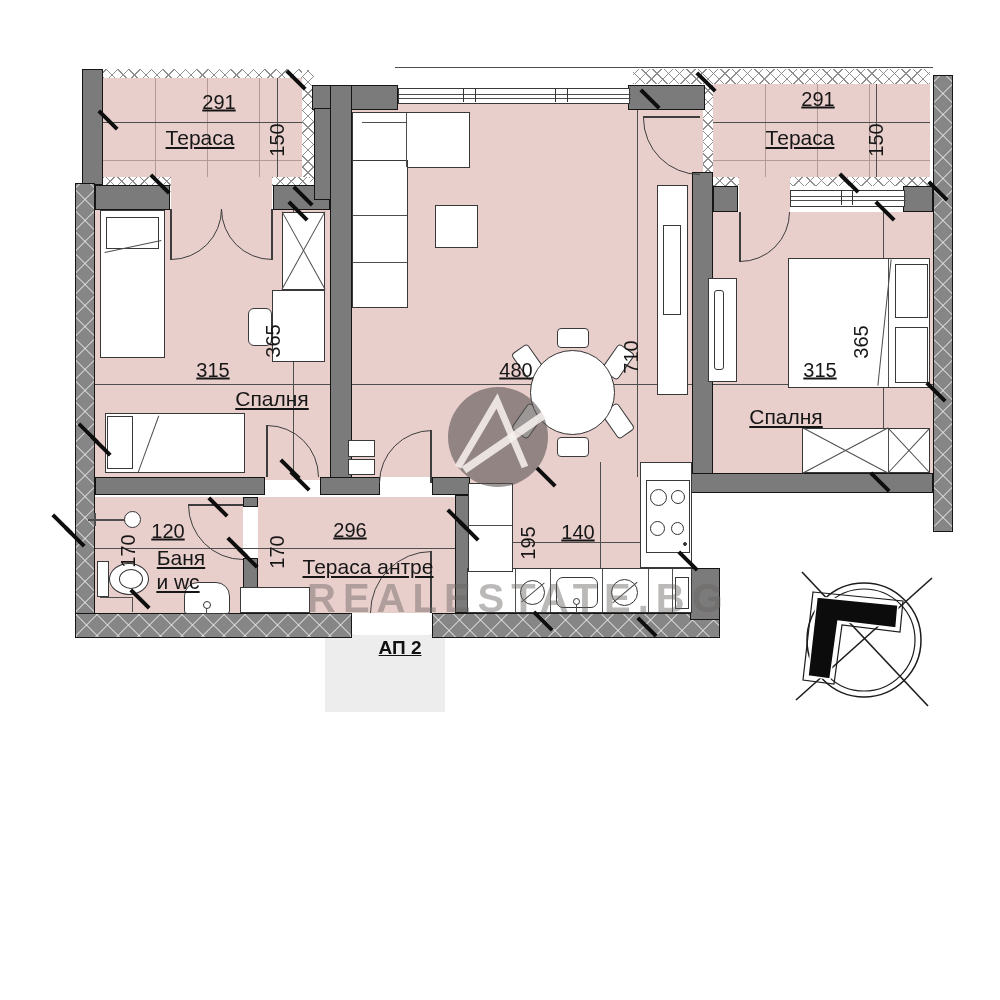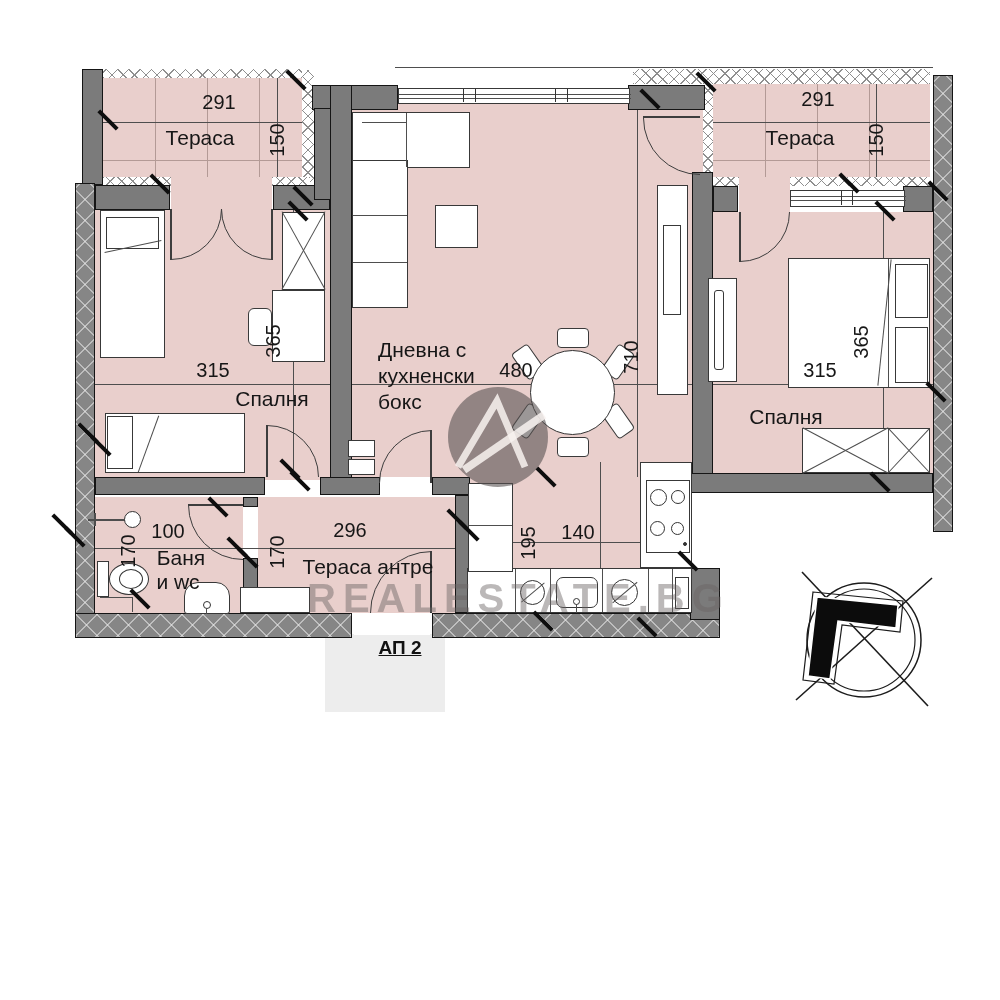--- a/index.html
+++ b/index.html
@@ -14,21 +14,21 @@
     background-image:repeating-linear-gradient(45deg,#8f8f8f 0 1px,transparent 1px 8px),
                      repeating-linear-gradient(-45deg,#8f8f8f 0 1px,transparent 1px 8px);}
   .fur{position:absolute;background:#fff;border:1.6px solid #383838;box-sizing:border-box;}
   .thin{position:absolute;background:#4e4e4e;}
   .grid{position:absolute;background:#b39a96;}
   .tick{position:absolute;width:26px;height:4px;background:#0e0e0e;transform:translate(-50%,-50%) rotate(45deg);}
   .arc{position:absolute;border:1.4px solid #3d3d3d;border-radius:50%;box-sizing:border-box;}
   .leaf{position:absolute;background:#3d3d3d;}
   .lbl{position:absolute;font-size:21px;color:#161616;white-space:nowrap;}
   .dim{position:absolute;font-size:20px;color:#161616;white-space:nowrap;}
-  .ctr{transform:translate(-50%,-50%);}
+  .ctr{transform:translate(-50%,-50%);text-decoration:underline;}
   .vrt{transform:translate(-50%,-50%) rotate(-90deg);}
   .circ{position:absolute;border:1.5px solid #333;border-radius:50%;background:#fff;box-sizing:border-box;}
   .chair{position:absolute;width:32px;height:20px;background:#fff;border:1.4px solid #3a3a3a;border-radius:4px;box-sizing:border-box;}
   .wm{position:absolute;color:rgba(106,101,101,.43);font-weight:600;letter-spacing:16px;white-space:nowrap;}
   #ap-box{position:absolute;background:#ededed;}
   .aplabel{position:absolute;font-size:19px;font-weight:bold;text-decoration:underline;color:#111;}
   svg{position:absolute;overflow:visible;}
 </style>
 </head>
 <body>
@@ -266,35 +266,30 @@
   <div class="dim vrt" style="left:277px;top:140px;">150</div>
 
   <div class="lbl ctr" style="left:800px;top:138px;">Тераса</div>
   <div class="dim ctr" style="left:818px;top:99px;">291</div>
   <div class="dim vrt" style="left:876px;top:140px;">150</div>
 
   <div class="lbl ctr" style="left:272px;top:399px;">Спалня</div>
   <div class="dim ctr" style="left:213px;top:370px;">315</div>
   <div class="dim vrt" style="left:273px;top:341px;">365</div>
 
-  <div class="lbl" style="left:378px;top:337px;line-height:26px;">
-    <div>Дневна с</div>
-    <div>кухненски</div>
-    <div>бокс</div>
-  </div>
   <div class="dim ctr" style="left:516px;top:370px;">480</div>
   <div class="dim vrt" style="left:631px;top:357px;">710</div>
 
   <div class="lbl ctr" style="left:786px;top:417px;">Спалня</div>
   <div class="dim ctr" style="left:820px;top:370px;">315</div>
   <div class="dim vrt" style="left:861px;top:342px;">365</div>
 
   <div class="lbl ctr" style="left:181px;top:558px;">Баня</div>
   <div class="lbl ctr" style="left:178px;top:582px;">и wc</div>
-  <div class="dim ctr" style="left:168px;top:531px;">100</div>
+  <div class="dim ctr" style="left:168px;top:531px;">120</div>
   <div class="dim vrt" style="left:128px;top:551px;">170</div>
 
   <div class="lbl ctr" style="left:368px;top:567px;">Тераса антре</div>
   <div class="dim ctr" style="left:350px;top:530px;">296</div>
   <div class="dim vrt" style="left:277px;top:552px;">170</div>
 
   <div class="dim ctr" style="left:578px;top:532px;">140</div>
   <div class="dim vrt" style="left:528px;top:543px;">195</div>
 
   <div class="aplabel ctr" style="left:400px;top:648px;transform:translate(-50%,-50%);">АП 2</div>

